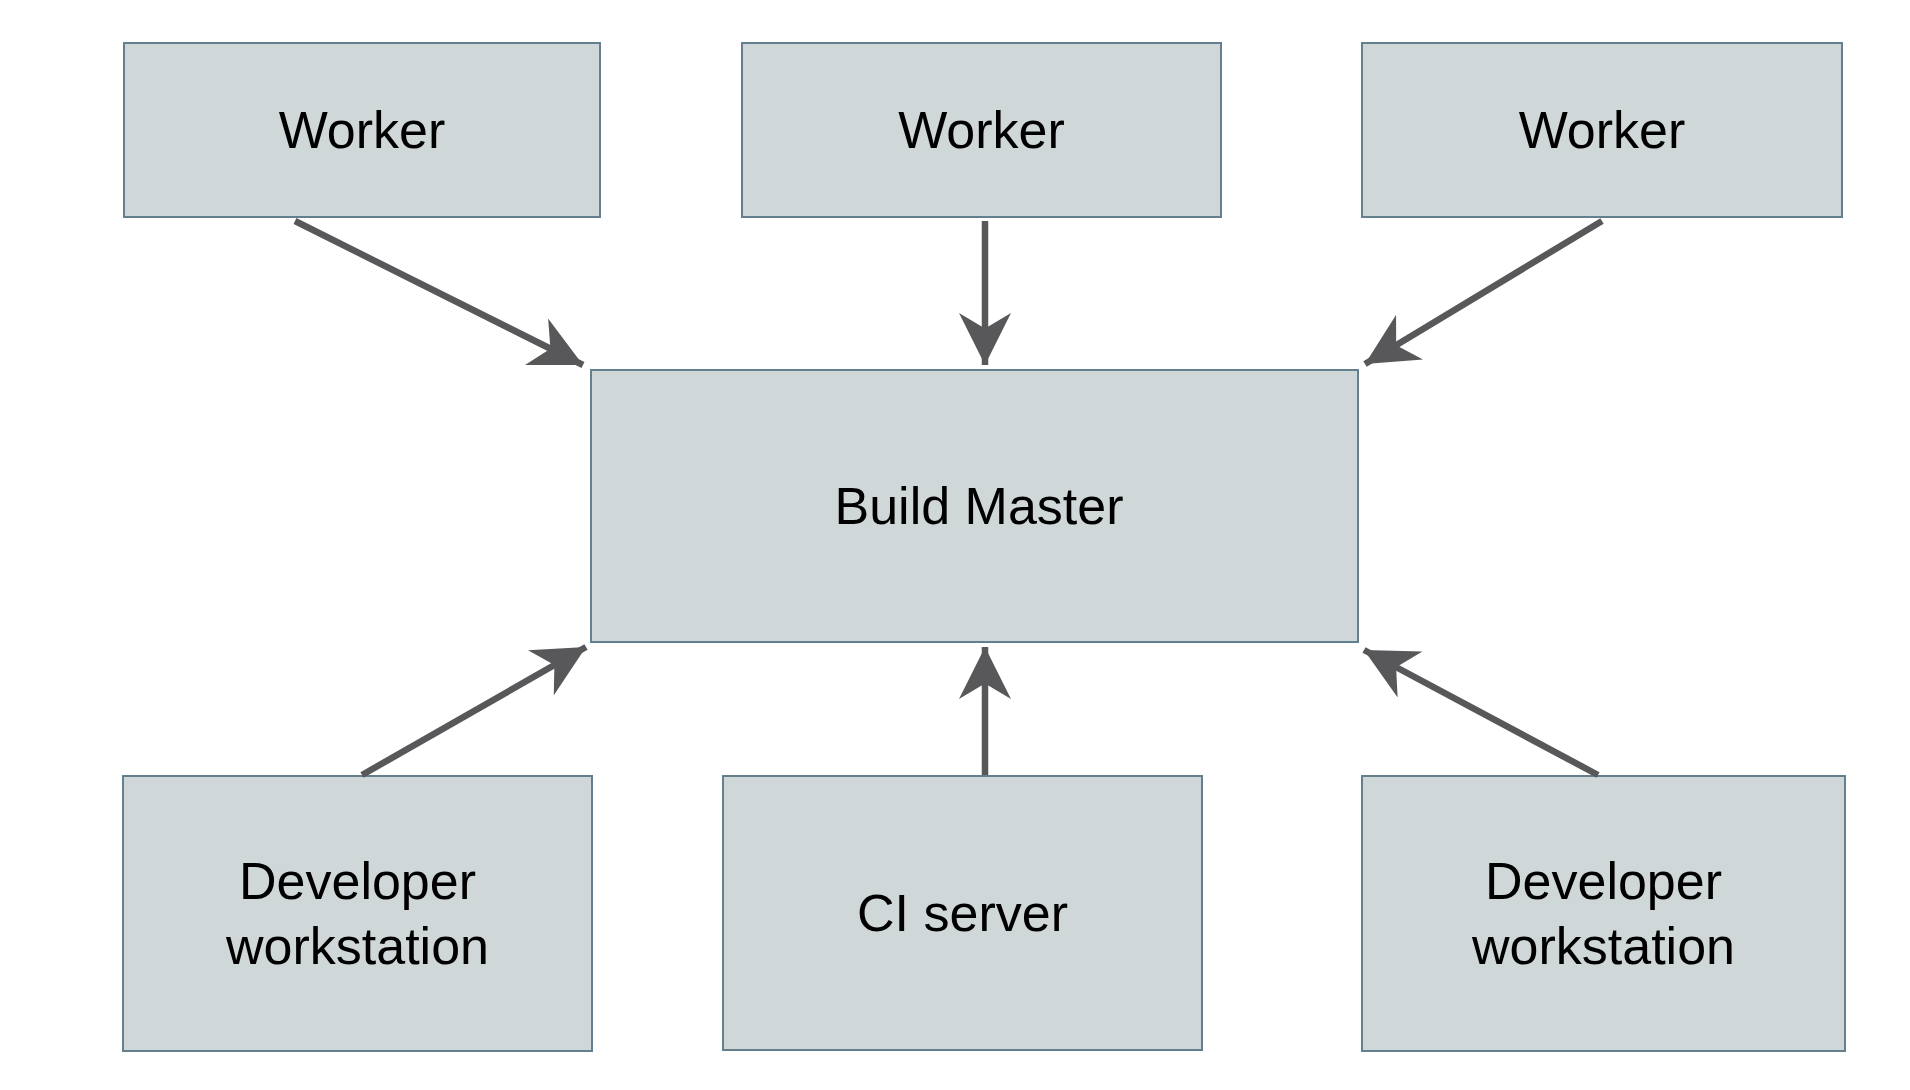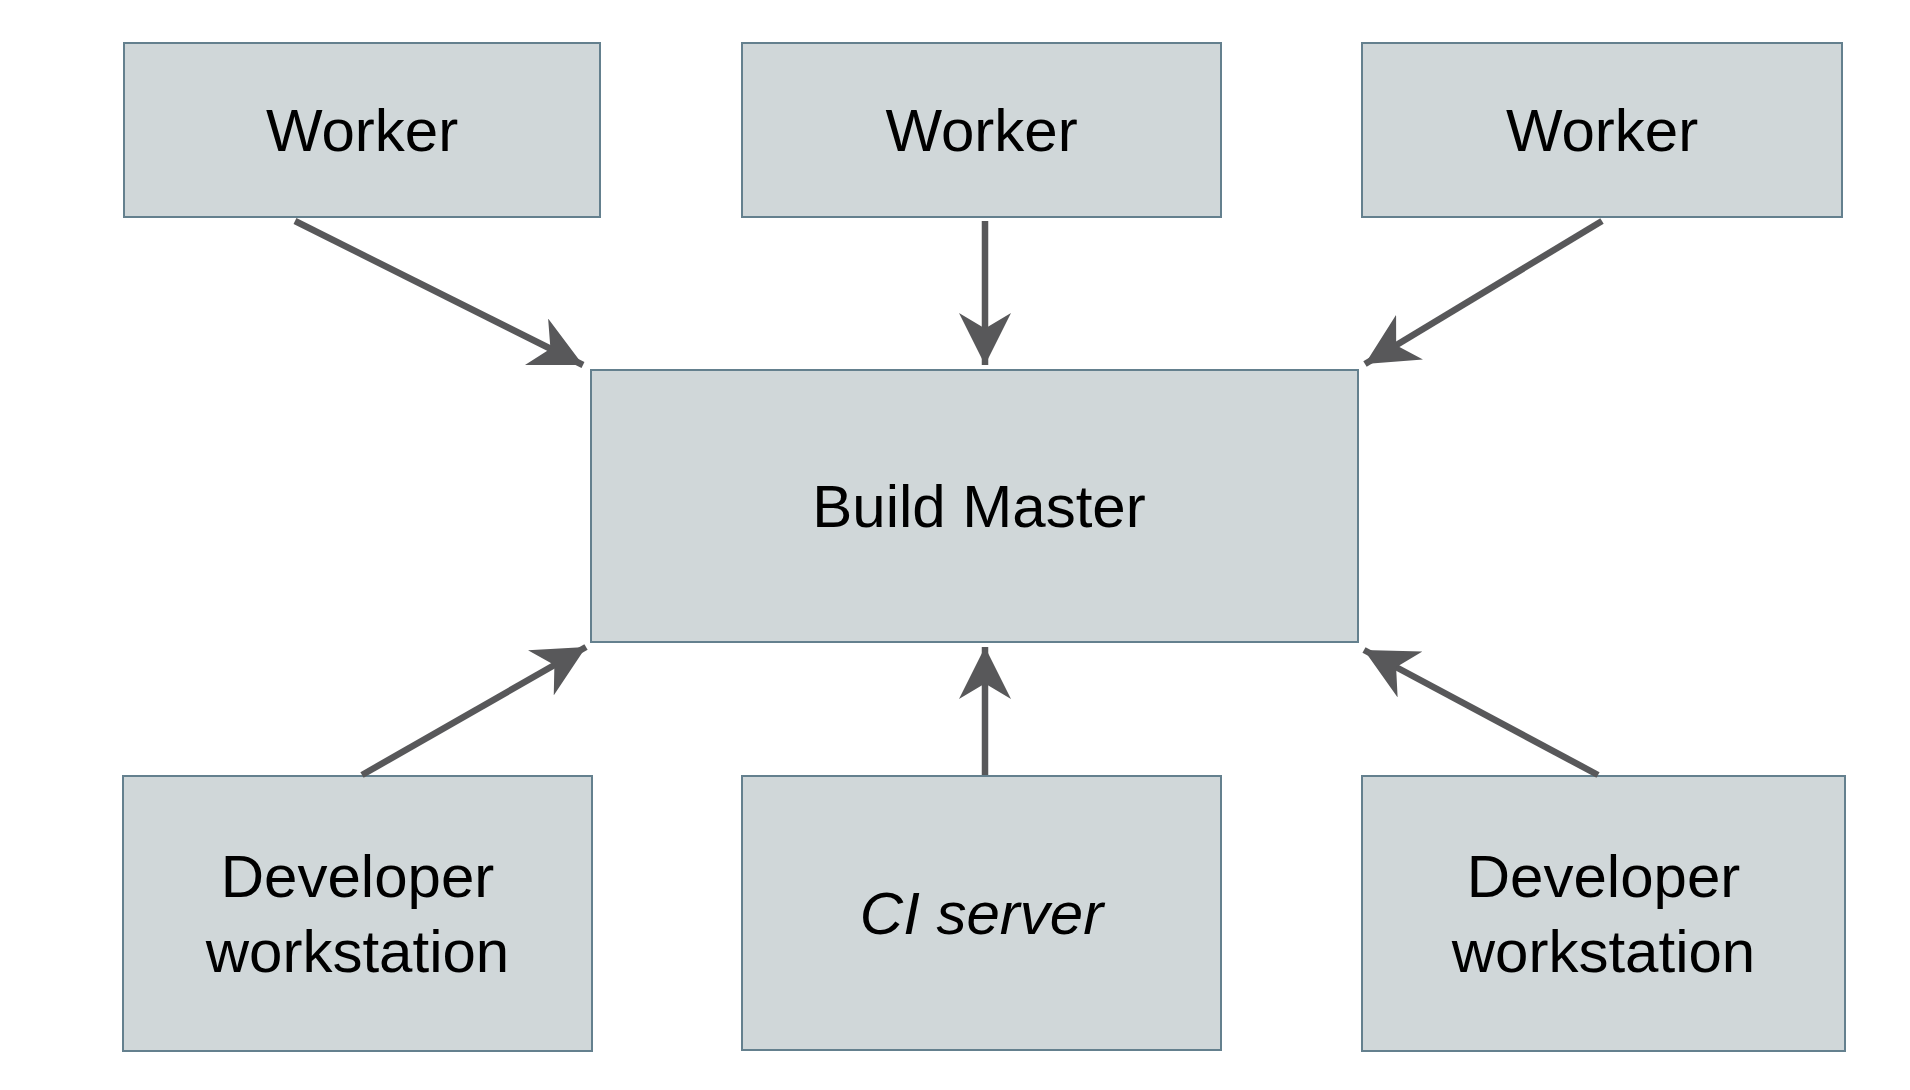--- a/index.html
+++ b/index.html
@@ -18,30 +18,30 @@
   }
   .canvas{position:absolute;inset:0;}
   .node{
     position:absolute;
     box-sizing:border-box;
     background:var(--node-fill);
     border:2px solid var(--node-border);
     display:flex;align-items:center;justify-content:center;
     text-align:center;
     color:var(--text);
-    font-size:60px;
+    font-size:52px;
     line-height:1.25;
     padding:0 10px;
   }
   .node-worker-top-left   {left:123px; top:42px;  width:478px; height:176px;}
   .node-worker-top-middle {left:741px; top:42px;  width:481px; height:176px;}
   .node-worker-top-right  {left:1361px;top:42px;  width:482px; height:176px;}
   .node-build-master      {left:590px; top:369px; width:769px; height:274px;padding-left:19px;}
   .node-dev-left          {left:122px; top:775px; width:471px; height:277px;}
-  .node-ci-server         {left:741px; top:775px; width:481px; height:276px;font-style:italic;}
+  .node-ci-server         {left:722px; top:775px; width:481px; height:276px;}
   .node-dev-right         {left:1361px;top:775px; width:485px; height:277px;}
   svg.arrows{position:absolute;inset:0;pointer-events:none;}
 </style>
 </head>
 <body>
 
 <div class="canvas">
 
   <div class="node node-worker-top-left">
     <span>Worker</span>

